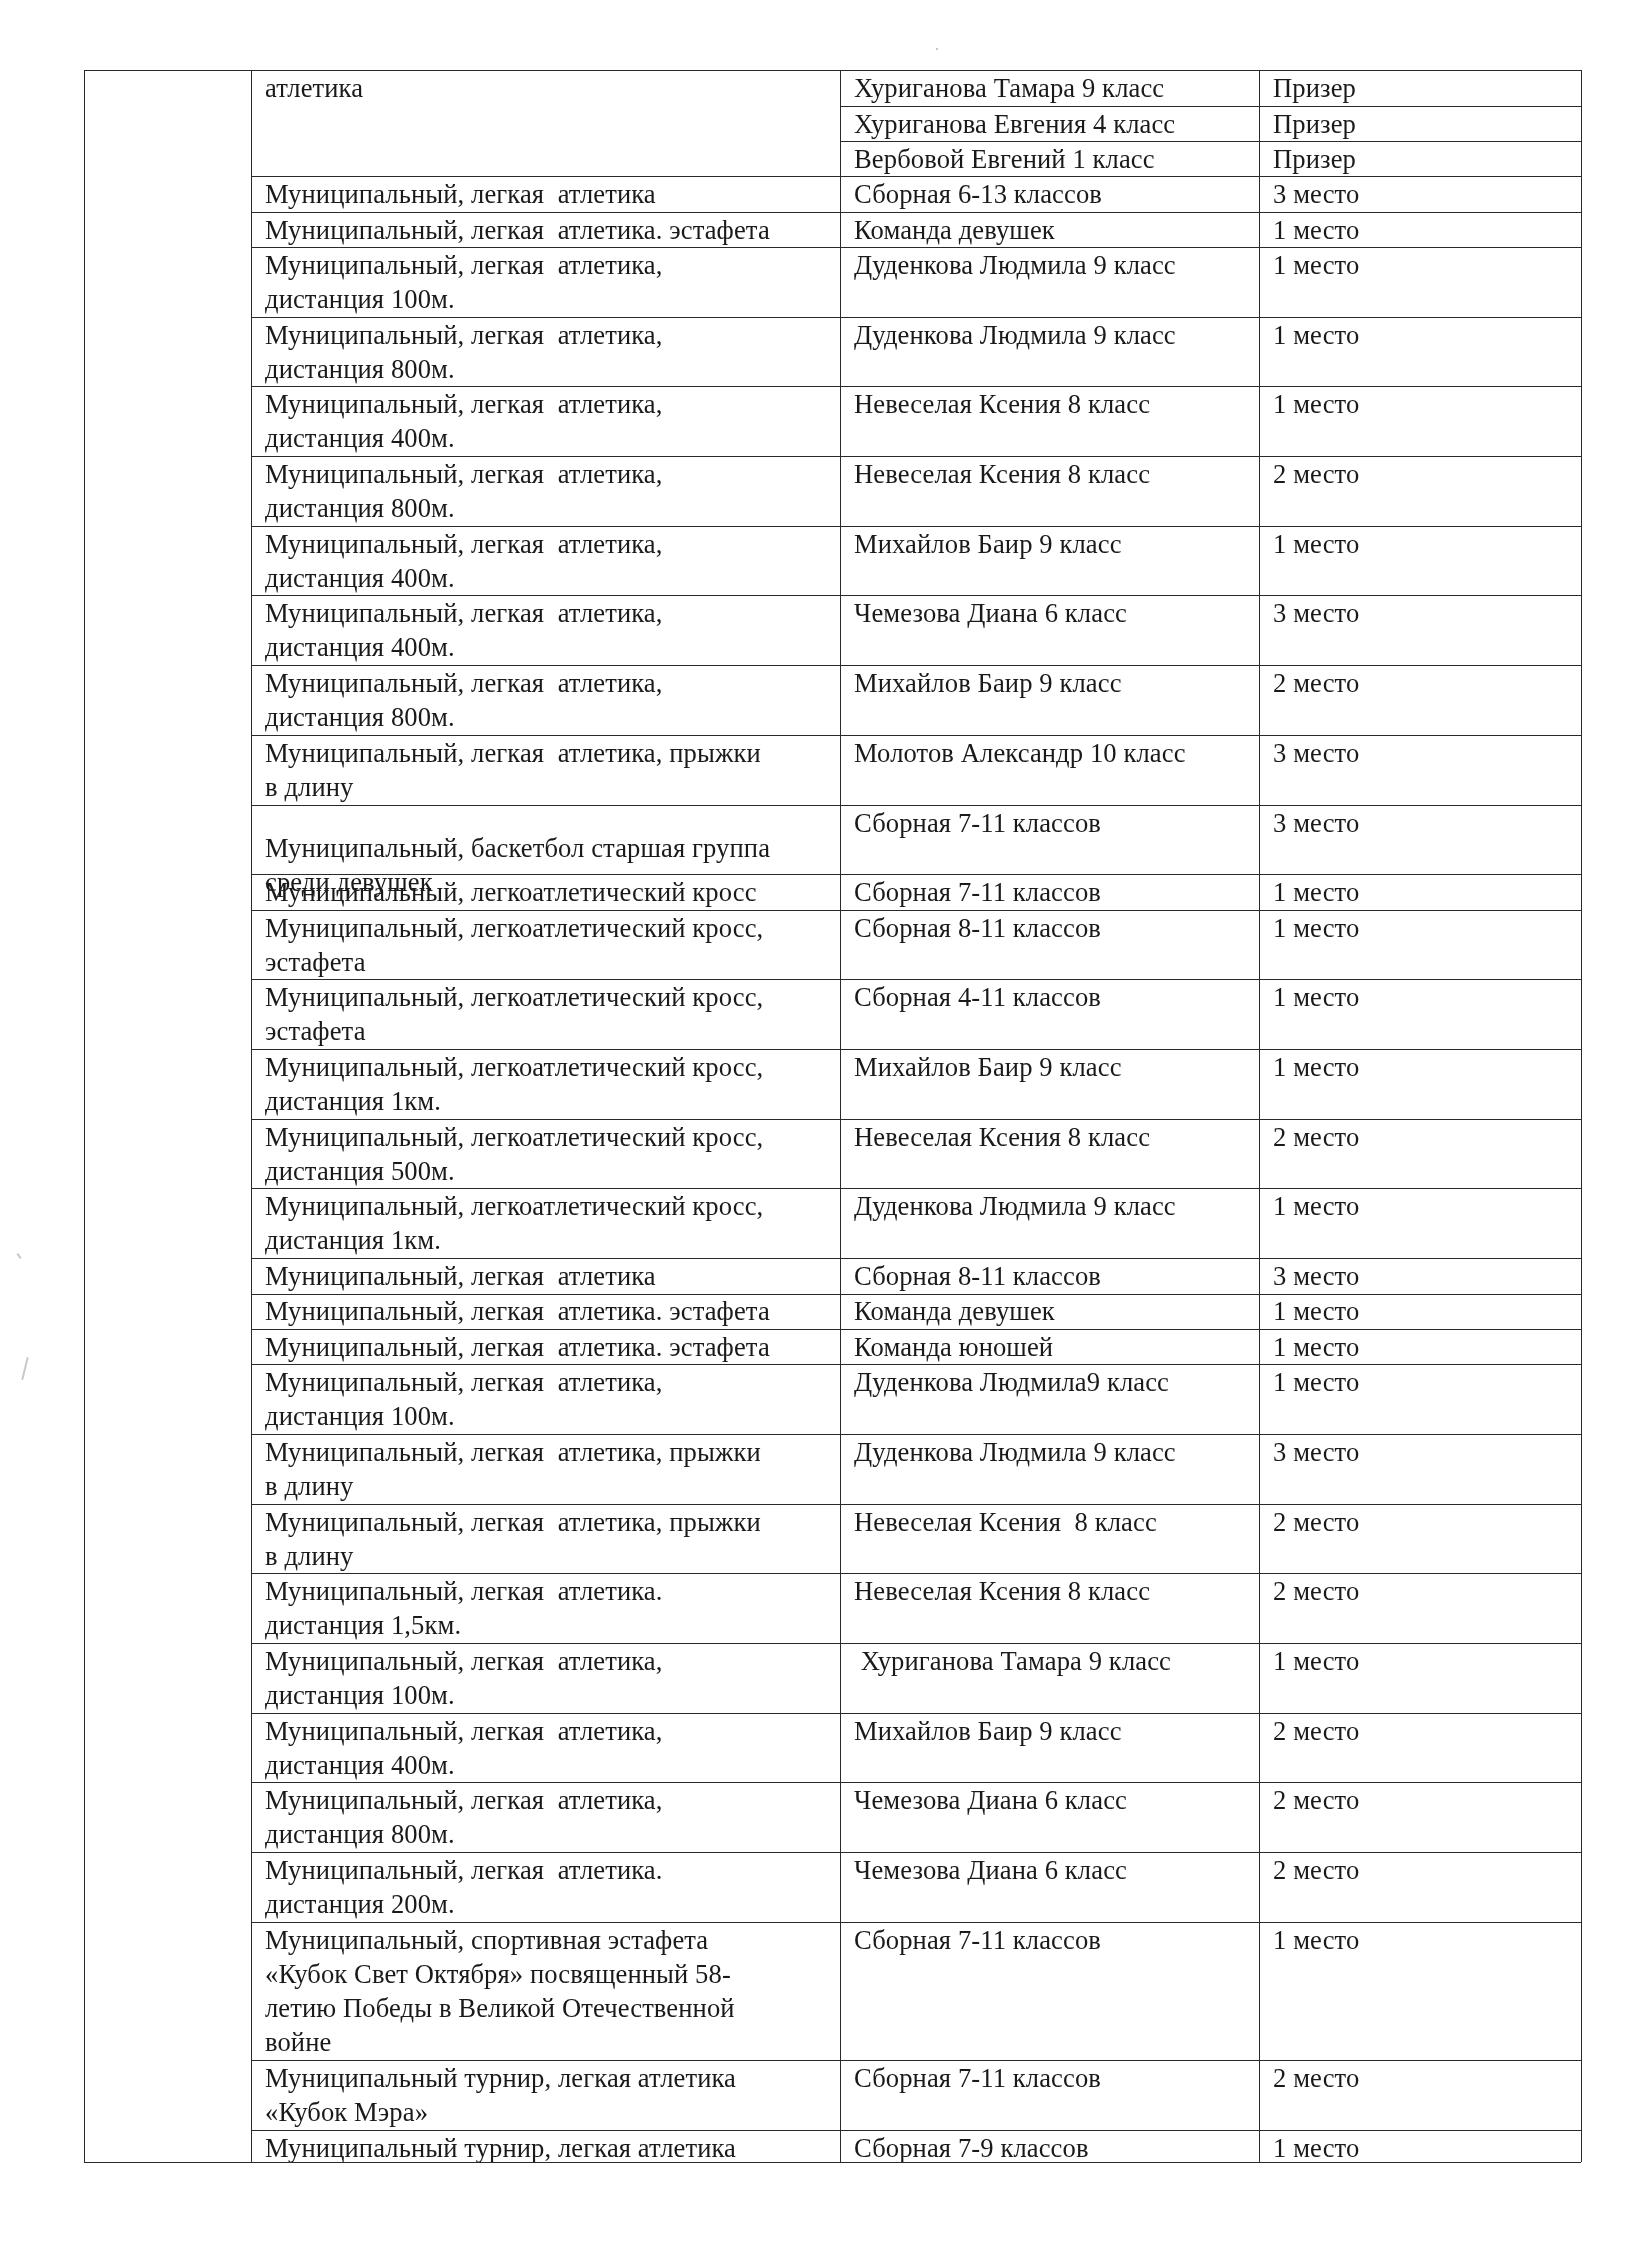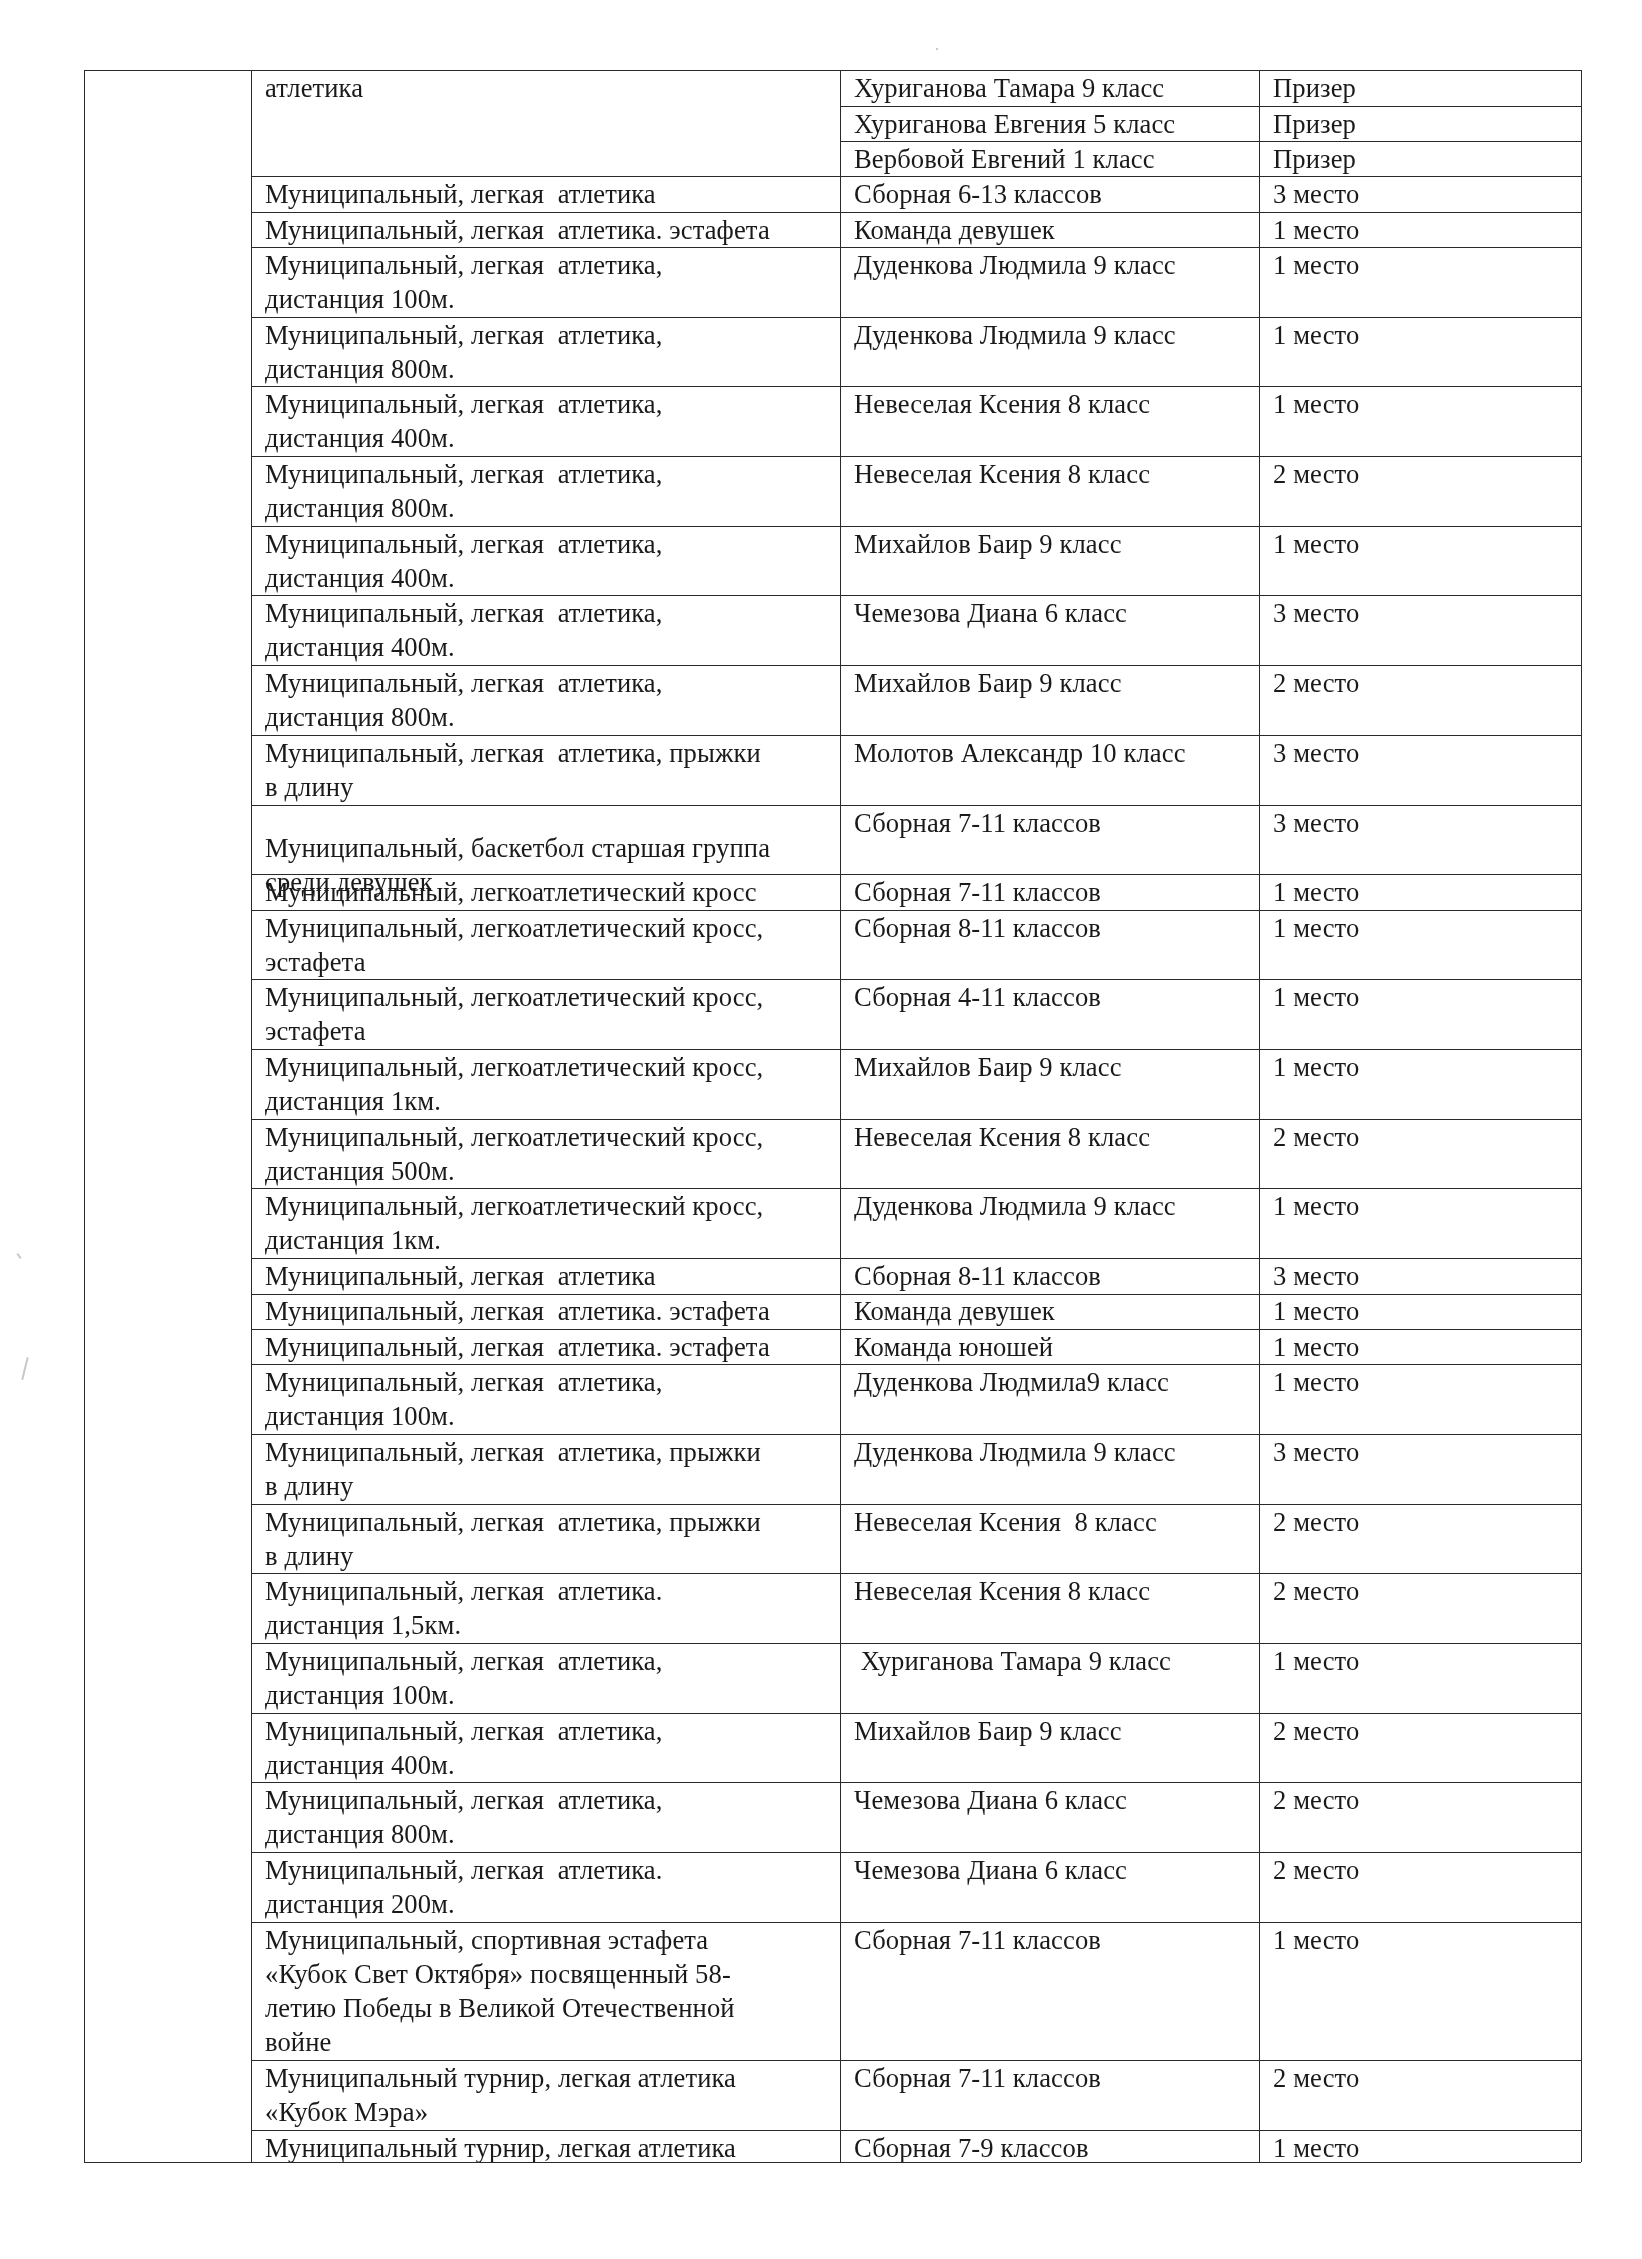--- a/index.html
+++ b/index.html
@@ -15,21 +15,21 @@
 </head>
 <body>
 
 <div id="page">
   <div id="table">
       <div class="hline" style="left: 84px; top: 70px; width: 1497px;"></div>
       <div class="cell" style="left: 265px; top: 71px; width: 572px; height: 106px;">атлетика</div>
       <div class="cell" style="left: 854px; top: 71px; width: 402px; height: 35px;">Хуриганова Тамара 9 класс</div>
       <div class="cell" style="left: 1273px; top: 71px; width: 304px; height: 35px;">Призер</div>
       <div class="hline" style="left: 840px; top: 106px; width: 741px;"></div>
-      <div class="cell" style="left: 854px; top: 107px; width: 402px; height: 35px;">Хуриганова Евгения 5 класс</div>
+      <div class="cell" style="left: 854px; top: 107px; width: 402px; height: 35px;">Хуриганова Евгения 4 класс</div>
       <div class="cell" style="left: 1273px; top: 107px; width: 304px; height: 35px;">Призер</div>
       <div class="hline" style="left: 840px; top: 141px; width: 741px;"></div>
       <div class="cell" style="left: 854px; top: 142px; width: 402px; height: 35px;">Вербовой Евгений 1 класс</div>
       <div class="cell" style="left: 1273px; top: 142px; width: 304px; height: 35px;">Призер</div>
       <div class="hline" style="left: 251px; top: 176px; width: 1330px;"></div>
       <div class="cell" style="left: 265px; top: 177px; width: 572px; height: 35px;">Муниципальный, легкая  атлетика</div>
       <div class="cell" style="left: 854px; top: 177px; width: 402px; height: 35px;">Сборная 6-13 классов</div>
       <div class="cell" style="left: 1273px; top: 177px; width: 304px; height: 35px;">3 место</div>
       <div class="hline" style="left: 251px; top: 212px; width: 1330px;"></div>
       <div class="cell" style="left: 265px; top: 213px; width: 572px; height: 35px;">Муниципальный, легкая  атлетика. эстафета</div>

